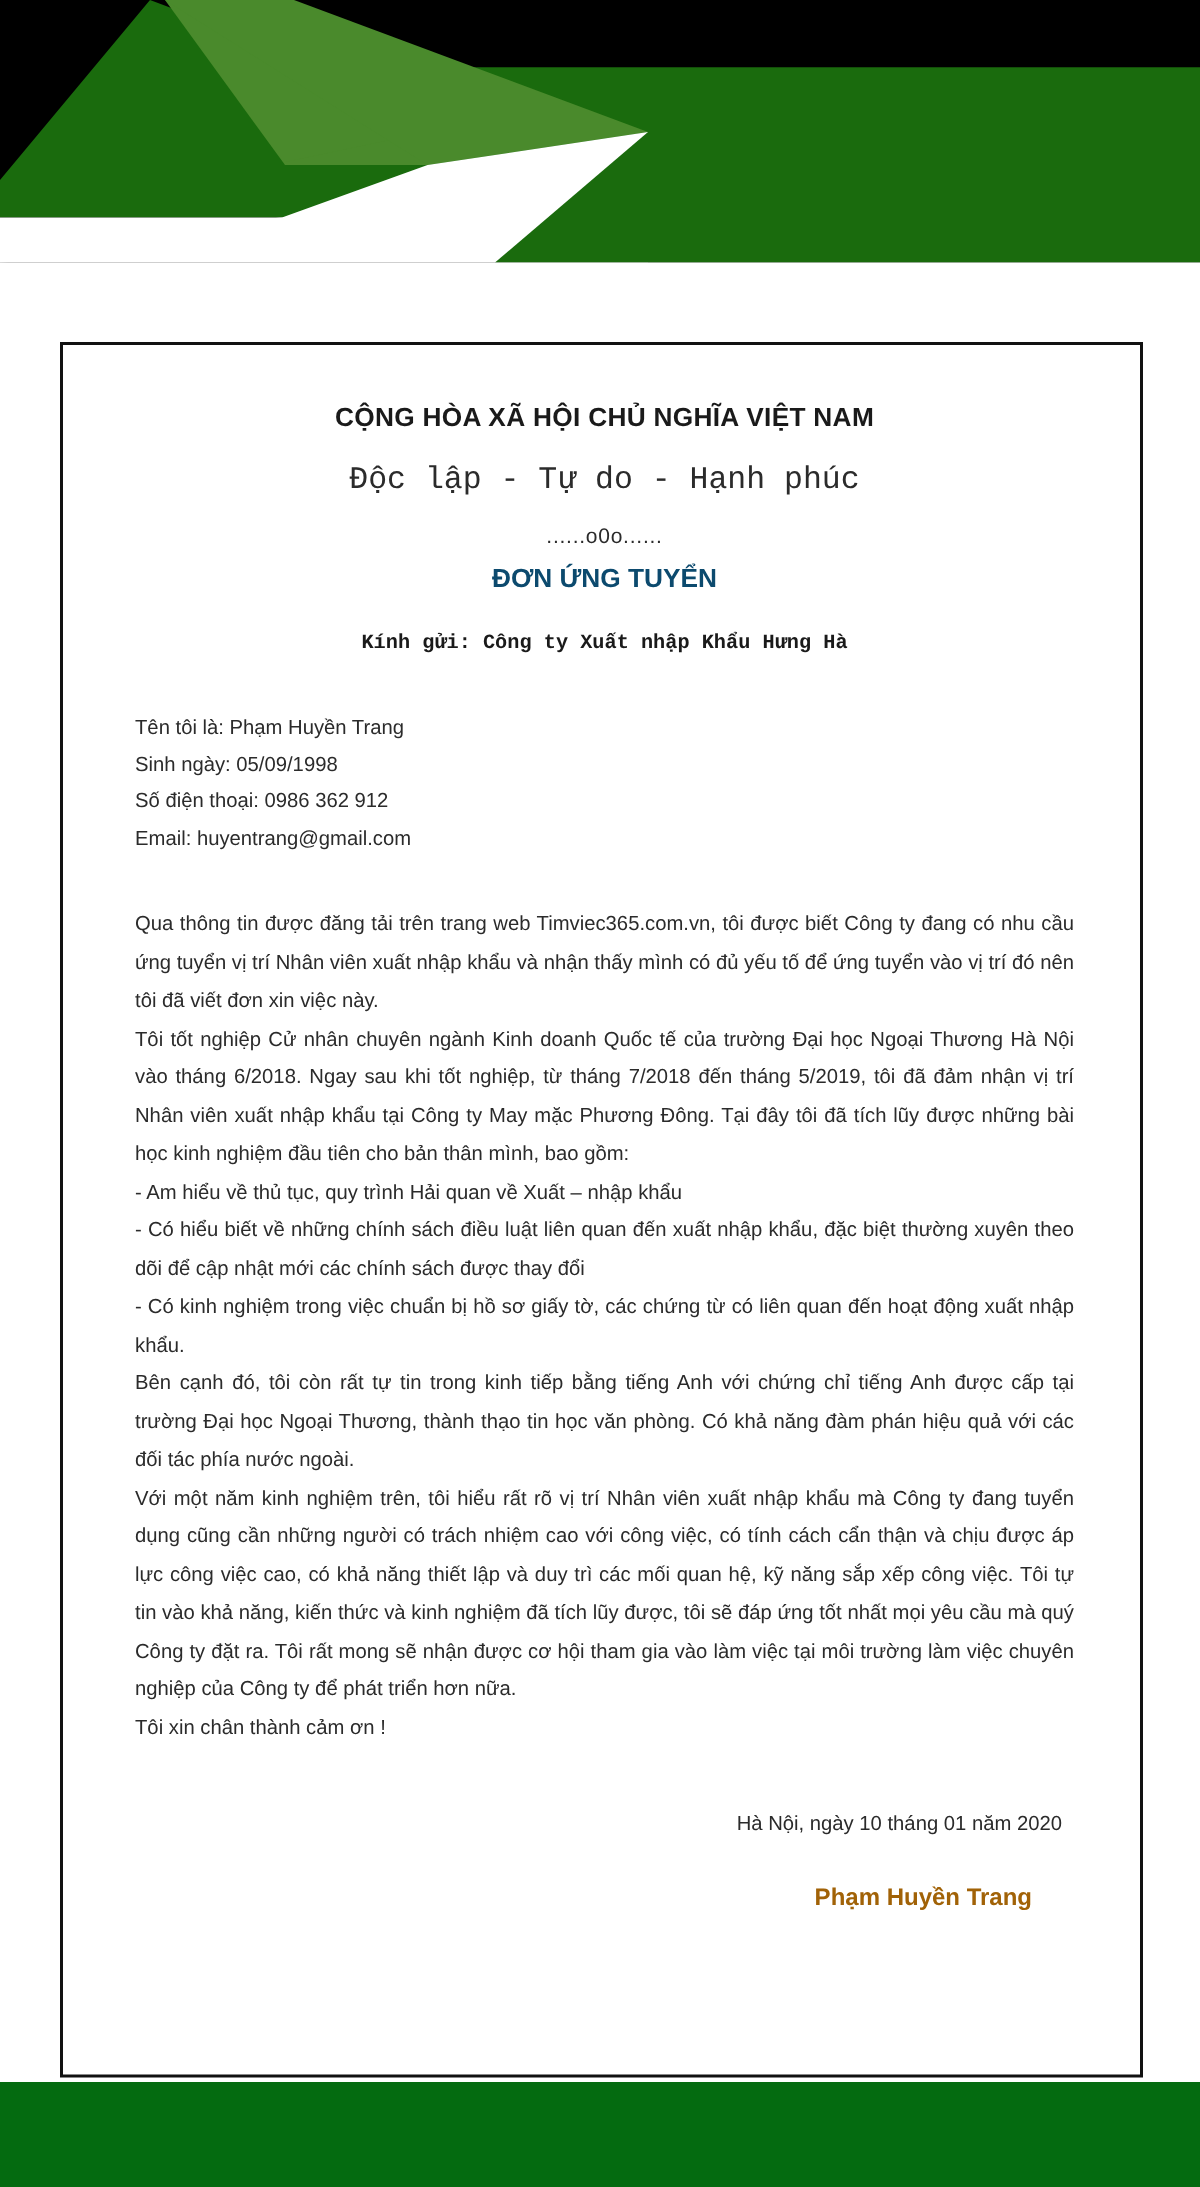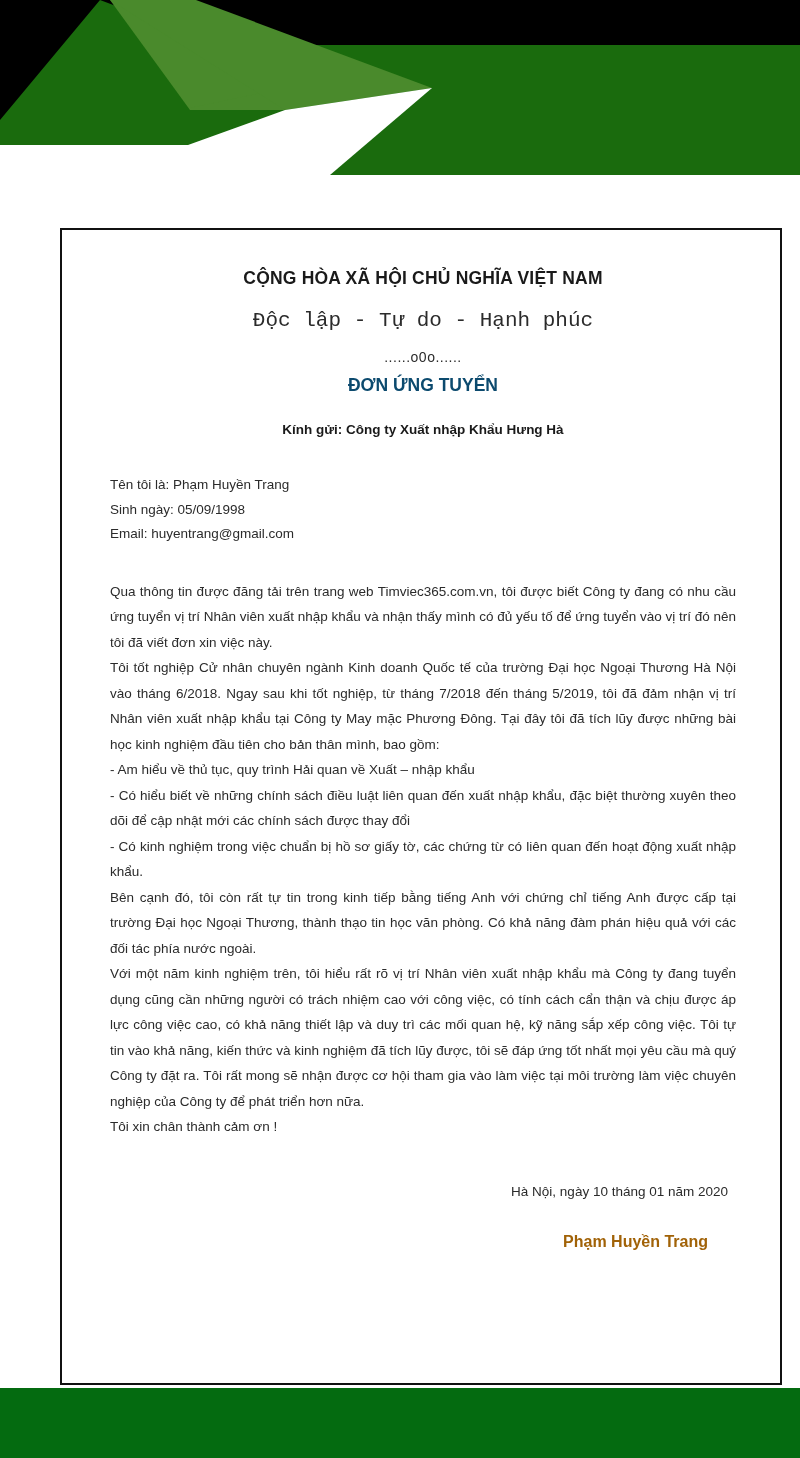--- a/index.html
+++ b/index.html
@@ -80,20 +80,21 @@
     font-size: 17.5px;
     color: #0c4a6e;
     margin: 10px 0 0 0;
   }
   .doc-recipient {
     text-align: center;
     font-weight: bold;
     font-size: 13.5px;
     color: #1a1a1a;
     margin: 26px 0 0 0;
+    font-family: Liberation Mono, monospace;
   }
 
   
   #applicant-info {
     margin: 36px 0 0 0;
   }
   .info-line {
     font-size: 13.5px;
     color: #2b2b2b;
     line-height: 24.5px;
@@ -140,36 +141,37 @@
     <polygon points="220,45 800,45 800,155 325,155" fill="#1a6b0d"></polygon>
     <polygon points="110,0 195,0 285,110 190,110" fill="#4a8a2c"></polygon>
     <polygon points="190,108 285,108 430,88 285,88" fill="#4a8a2c"></polygon>
     <polygon points="110,0 196,0 432,88 285,110" fill="#4a8a2c"></polygon>
     <polygon points="0,145 188,145 325,155 0,175" fill="#ffffff"></polygon>
     <polygon points="188,145 285,110 432,88 432,175 0,175 0,160" fill="#ffffff"></polygon>
     <polygon points="432,88 800,88 800,175 330,175" fill="#1a6b0d"></polygon>
   </svg>
 </div>
 
-<div id="document-sheet" style="border-color: rgb(17, 17, 17); margin-left: 20px;">
+<div id="document-sheet" style="border-color: rgb(17, 17, 17);">
   <div id="document-body">
 
     <div class="doc-heading">CỘNG HÒA XÃ HỘI CHỦ NGHĨA VIỆT NAM</div>
 
     <div class="doc-subheading">Độc lập - Tự do - Hạnh phúc</div>
 
     <div class="doc-ornament">......o0o......</div>
 
     <div class="doc-title">ĐƠN ỨNG TUYỂN</div>
 
     <div class="doc-recipient">Kính gửi: Công ty Xuất nhập Khẩu Hưng Hà</div>
 
     <div id="applicant-info">
       <div class="info-line">Tên tôi là: Phạm Huyền Trang</div>
       <div class="info-line">Sinh ngày: 05/09/1998</div>
+      <div class="info-line">Số điện thoại: 0986 362 912</div>
       <div class="info-line">Email: huyentrang@gmail.com</div>
     </div>
 
     <div id="letter-body">
       <p class="body-para">Qua thông tin được đăng tải trên trang web Timviec365.com.vn, tôi được biết Công ty đang có nhu cầu ứng tuyển vị trí Nhân viên xuất nhập khẩu và nhận thấy mình có đủ yếu tố để ứng tuyển vào vị trí đó nên tôi đã viết đơn xin việc này.</p>
       <p class="body-para">Tôi tốt nghiệp Cử nhân chuyên ngành Kinh doanh Quốc tế của trường Đại học Ngoại Thương Hà Nội vào tháng 6/2018. Ngay sau khi tốt nghiệp, từ tháng 7/2018 đến tháng 5/2019, tôi đã đảm nhận vị trí Nhân viên xuất nhập khẩu tại Công ty May mặc Phương Đông. Tại đây tôi đã tích lũy được những bài học kinh nghiệm đầu tiên cho bản thân mình, bao gồm:</p>
       <p class="body-para">- Am hiểu về thủ tục, quy trình Hải quan về Xuất – nhập khẩu</p>
       <p class="body-para">- Có hiểu biết về những chính sách điều luật liên quan đến xuất nhập khẩu, đặc biệt thường xuyên theo dõi để cập nhật mới các chính sách được thay đổi</p>
       <p class="body-para">- Có kinh nghiệm trong việc chuẩn bị hồ sơ giấy tờ, các chứng từ có liên quan đến hoạt động xuất nhập khẩu.</p>
       <p class="body-para">Bên cạnh đó, tôi còn rất tự tin trong kinh tiếp bằng tiếng Anh với chứng chỉ tiếng Anh được cấp tại trường Đại học Ngoại Thương, thành thạo tin học văn phòng. Có khả năng đàm phán hiệu quả với các đối tác phía nước ngoài.</p>

